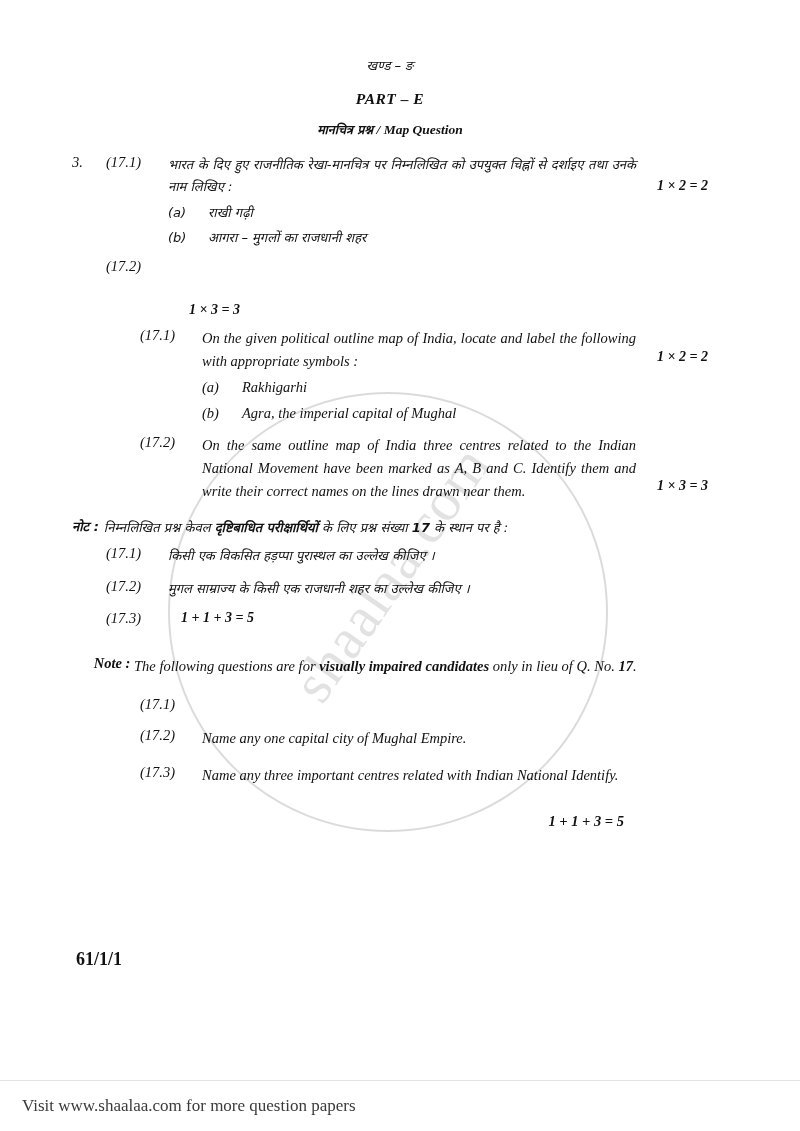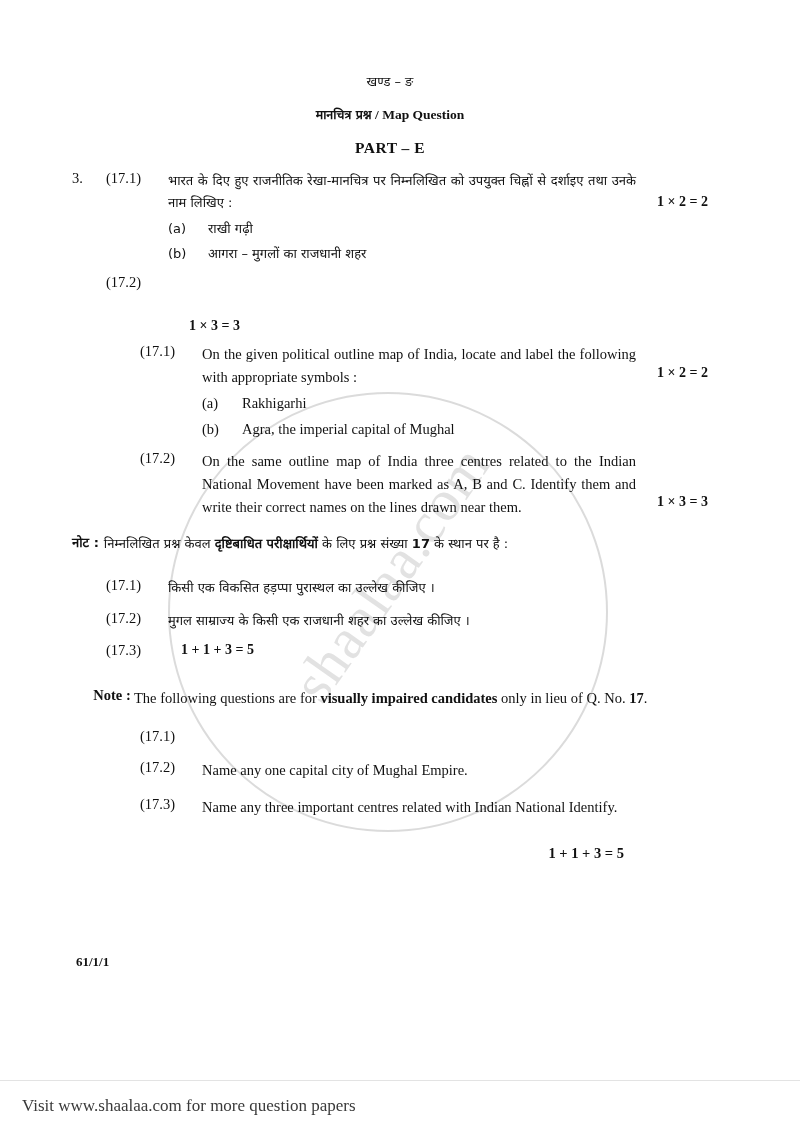--- a/index.html
+++ b/index.html
@@ -45,21 +45,22 @@
     transform: rotate(-55deg);
     transform-origin: center center;
     letter-spacing: 1px;
     pointer-events: none;
     z-index: 0;
     white-space: nowrap;
   }
   .content {
     position: relative;
     z-index: 2;
-    padding: 72px 92px 0 72px;
+    padding: 56px 92px 0 72px;
+    font-style: italic;
   }
   .ctr { text-align: center; }
   .hindi { font-family: "DejaVu Sans", sans-serif; }
   .khand {
     font-family: "DejaVu Sans", sans-serif;
     font-size: 13px;
     margin-bottom: 16px;
   }
   .part-e {
     font-size: 15.5px;
@@ -102,21 +103,21 @@
     width: 72px;
     text-align: right;
     font-weight: bold;
     font-size: 14px;
     white-space: nowrap;
   }
   .marks.wide { width: 86px; }
   .sublist { display: flex; margin-top: 3px; }
   .sublabel { flex: 0 0 40px; }
   .block { margin-bottom: 9px; }
-  .note-row { display: flex; margin-top: 14px; margin-bottom: 22px; }
+  .note-row { display: flex; margin-top: 14px; margin-bottom: 6px; }
   .note-lbl-hi {
     font-family: "DejaVu Sans", sans-serif;
     font-weight: bold;
     font-size: 13px;
     flex: 0 0 auto;
     padding-right: 5px;
   }
   .note-lbl-en {
     font-weight: bold;
     font-size: 14.5px;
@@ -134,21 +135,21 @@
     margin-top: 26px;
   }
   .footer {
     position: absolute;
     left: 0;
     bottom: 0;
     width: 800px;
     padding: 0 92px 0 76px;
     display: flex;
     align-items: baseline;
-    font-size: 13px;
+    font-size: 18px;
   }
   .footer .code { font-weight: bold; flex: 0 0 auto; }
   .footer .pageno {
     flex: 1 1 auto;
     text-align: center;
     font-weight: bold;
     padding-right: 120px;
   }
   .banner {
     position: absolute;
@@ -171,24 +172,24 @@
 <body>
 
 <div class="page">
 
   <div class="watermark"></div>
   <div class="watermark-text">shaalaa.com</div>
 
   <div class="content">
 
     <div class="ctr khand hindi">खण्ड – ङ</div>
+    <div class="ctr part-e">PART – E</div>
     <div class="ctr map-q">
       <span class="hi">मानचित्र प्रश्न</span><span> / </span><span>Map Question</span>
     </div>
-    <div class="ctr part-e">PART – E</div>
 
     <div class="row block">
       <div class="qnum">3.</div>
       <div class="subnum">(17.1)</div>
       <div class="body hi just">
         <span>भारत के दिए हुए राजनीतिक रेखा-मानचित्र पर निम्नलिखित को उपयुक्त चिह्नों से दर्शाइए तथा उनके नाम लिखिए :</span>
         <div class="sublist">
           <span class="sublabel">(a)</span>
           <span>राखी गढ़ी</span>
         </div>

